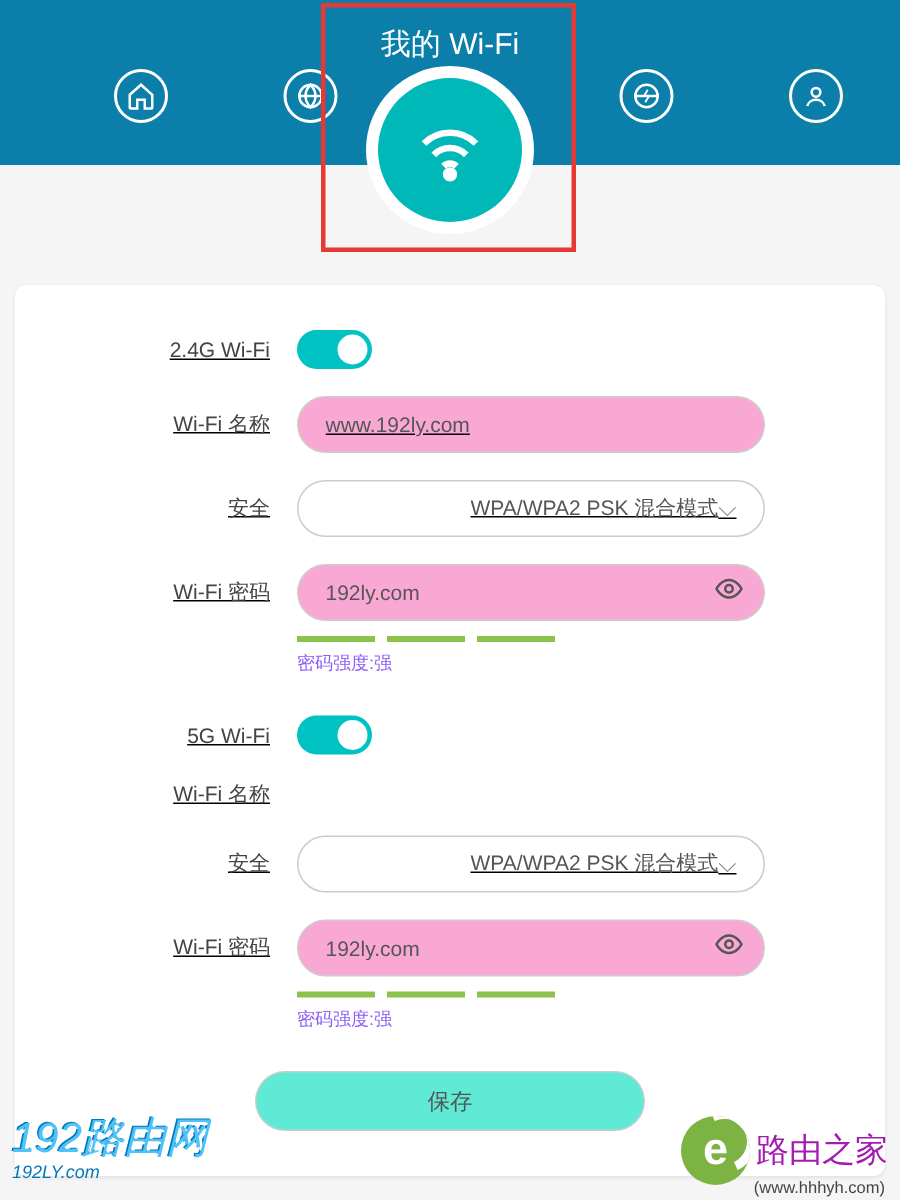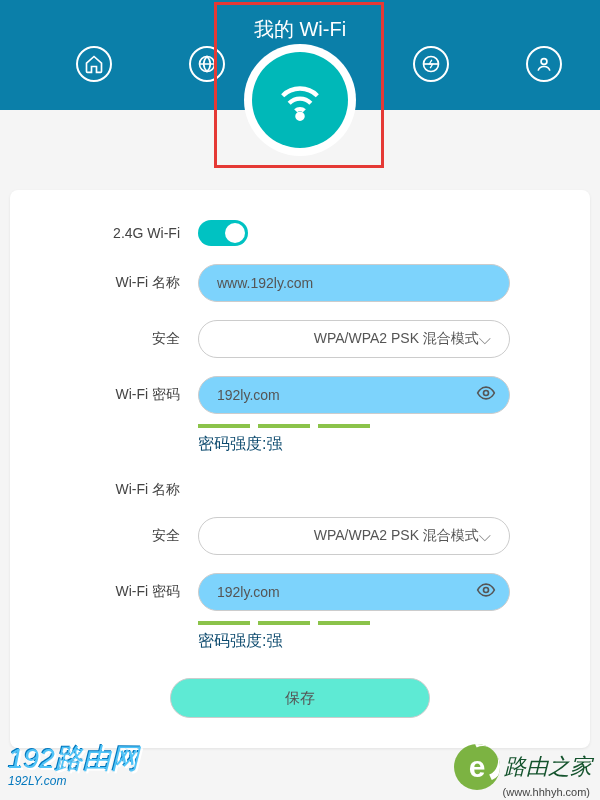--- a/index.html
+++ b/index.html
@@ -75,20 +75,21 @@
       margin: 80px 10px 10px 10px;
       border-radius: 8px;
       padding: 30px 80px;
       box-shadow: 0 1px 3px rgba(0,0,0,0.08);
     }
     
     .form-row {
       display: flex;
       align-items: center;
       margin-bottom: 18px;
+      text-decoration: underline;
     }
     .form-label {
       width: 90px;
       text-align: right;
       font-size: 14px;
       color: #444;
       margin-right: 18px;
     }
     
     .toggle {
@@ -108,21 +109,21 @@
     }
     
     .input-field {
       flex: 1;
       height: 38px;
       border: 1px solid #ccc;
       border-radius: 19px;
       padding: 0 18px;
       font-size: 14px;
       color: #555;
-      background: #7dd3fc;
+      background: #f9a8d4;
     }
     .select-field {
       flex: 1;
       height: 38px;
       border: 1px solid #ccc;
       border-radius: 19px;
       padding: 0 18px;
       font-size: 14px;
       color: #555;
       display: flex;
@@ -150,22 +151,22 @@
       margin-left: 108px;
       margin-top: -8px;
       margin-bottom: 6px;
     }
     .strength-bar {
       width: 52px; height: 4px;
       background: #8bc34a;
     }
     .strength-text {
       margin-left: 108px;
-      font-size: 16px;
-      color: #0c4a6e;
+      font-size: 12px;
+      color: #8b5cf6;
       margin-bottom: 26px;
     }
     
     .save-btn {
       width: 260px;
       height: 40px;
       margin: 10px auto 0;
       border: 1px solid #ccc;
       border-radius: 20px;
       display: flex;
@@ -204,21 +205,21 @@
       font-size: 30px;
       font-weight: bold;
       display: flex;
       align-items: center;
       justify-content: center;
       margin-right: 4px;
       position: relative;
       overflow: hidden;
     }
     .wm-logo::before{content:'';position:absolute;width:30px;height:30px;border:6px solid #fff;border-radius:50%;right:-4px;top:-4px;border-left-color:transparent;border-bottom-color:transparent;transform:rotate(20deg);}
-    .wm-text { font-size: 22px; color: #14532d; font-style: italic; }
+    .wm-text { font-size: 22px; color: #a21caf; }
     .wm-sub { position:absolute; bottom:2px; right:10px; font-size: 11px; color:#444; }
   </style>
 </head>
 <body>
 
 <div class="header">
   <div class="header-title">我的 Wi-Fi</div>
   <div class="nav-icon">
     <svg viewBox="0 0 24 24" fill="none" stroke="#fff" stroke-width="2">
         <path d="M3 11l9-8 9 8v10a1 1 0 01-1 1h-5v-7h-6v7H4a1 1 0 01-1-1V11z"></path>
@@ -289,20 +290,24 @@
     </div>
   </div>
   <div class="strength-bars">
     <div class="strength-bar"></div>
       <div class="strength-bar"></div>
       <div class="strength-bar"></div>
   </div>
   <div class="strength-text">密码强度:强</div>
 
   <div class="form-row">
+    <div class="form-label">5G Wi-Fi</div>
+    <div class="toggle"></div>
+  </div>
+  <div class="form-row">
     <div class="form-label">Wi-Fi 名称</div>
   </div>
   <div class="form-row">
     <div class="form-label">安全</div>
     <div class="select-field">
       <span>WPA/WPA2 PSK 混合模式</span>
       <span class="chevron">⌵</span>
     </div>
   </div>
   <div class="form-row">

